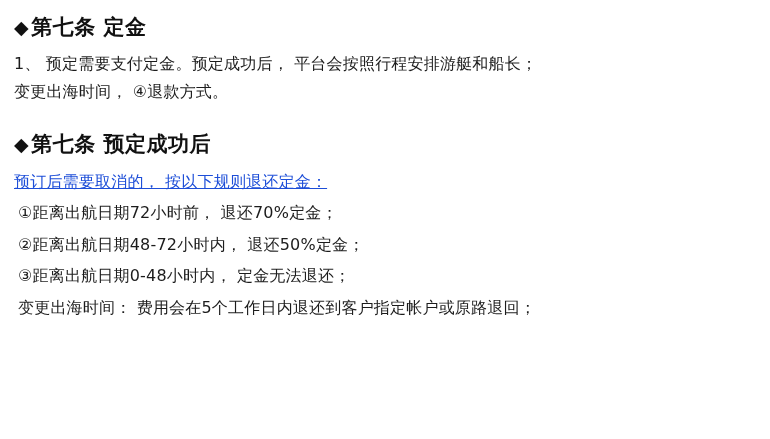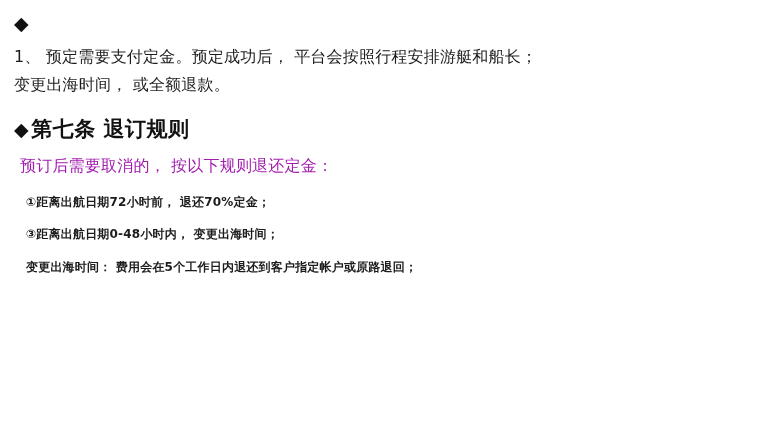--- a/index.html
+++ b/index.html
@@ -46,67 +46,69 @@
   }
   .body-line {
     font-size: 16px;
     line-height: 1.72;
     color: #1c1c1c;
     letter-spacing: 0.2px;
     margin: 0;
     white-space: pre-wrap;
   }
   .block-numbered {
-    margin: 0 0 0 0;
+    margin: 0 0 8px 0;
   }
   .section-one {
     padding-top: 2px;
   }
   .gap-1 { height: 18px; }
   .list-line {
-    font-size: 12px;
+    font-size: 16px;
     line-height: 1.72;
     color: #1c1c1c;
     letter-spacing: 0.2px;
-    margin: 12px;
+    margin: 4px;
     white-space: pre-wrap;
-    font-weight: bold;
   }
   .intro-line {
     font-size: 16px;
     line-height: 1.72;
-    color: #a21caf;
+    color: #1d4ed8;
     letter-spacing: 0.2px;
-    margin: 0 0 1px 6px;
+    margin: 0 0 1px 0;
     white-space: pre-wrap;
+    text-decoration: underline;
   }
 </style>
 </head>
 <body>
 
 <div class="page">
 
   <div class="section section-one">
     <div class="section-heading">
       <span class="diamond-icon">◆</span>
+      <span class="heading-text">第七条 定金</span>
     </div>
     <div class="block-numbered">
       <p class="body-line">1、 预定需要支付定金。预定成功后， 平台会按照行程安排游艇和船长；</p>
-      <p class="body-line">变更出海时间， 或全额退款。</p>
+      <p class="body-line">变更出海时间， ④退款方式。</p>
     </div>
   </div>
 
   <div class="gap-1"></div>
 
   <div class="section">
     <div class="section-heading">
       <span class="diamond-icon">◆</span>
-      <span class="heading-text">第七条 退订规则</span>
+      <span class="heading-text">第七条 预定成功后</span>
     </div>
     <div>
       <p class="intro-line">预订后需要取消的， 按以下规则退还定金：</p>
       <p class="list-line">①距离出航日期72小时前， 退还70%定金；</p>
-      <p class="list-line">③距离出航日期0-48小时内， 变更出海时间；</p>
+      <p class="list-line">②距离出航日期48-72小时内， 退还50%定金；</p>
+      <p class="list-line">③距离出航日期0-48小时内， 定金无法退还；</p>
       <p class="list-line">变更出海时间： 费用会在5个工作日内退还到客户指定帐户或原路退回；</p>
     </div>
   </div>
 
 </div>
 
 </body></html>

